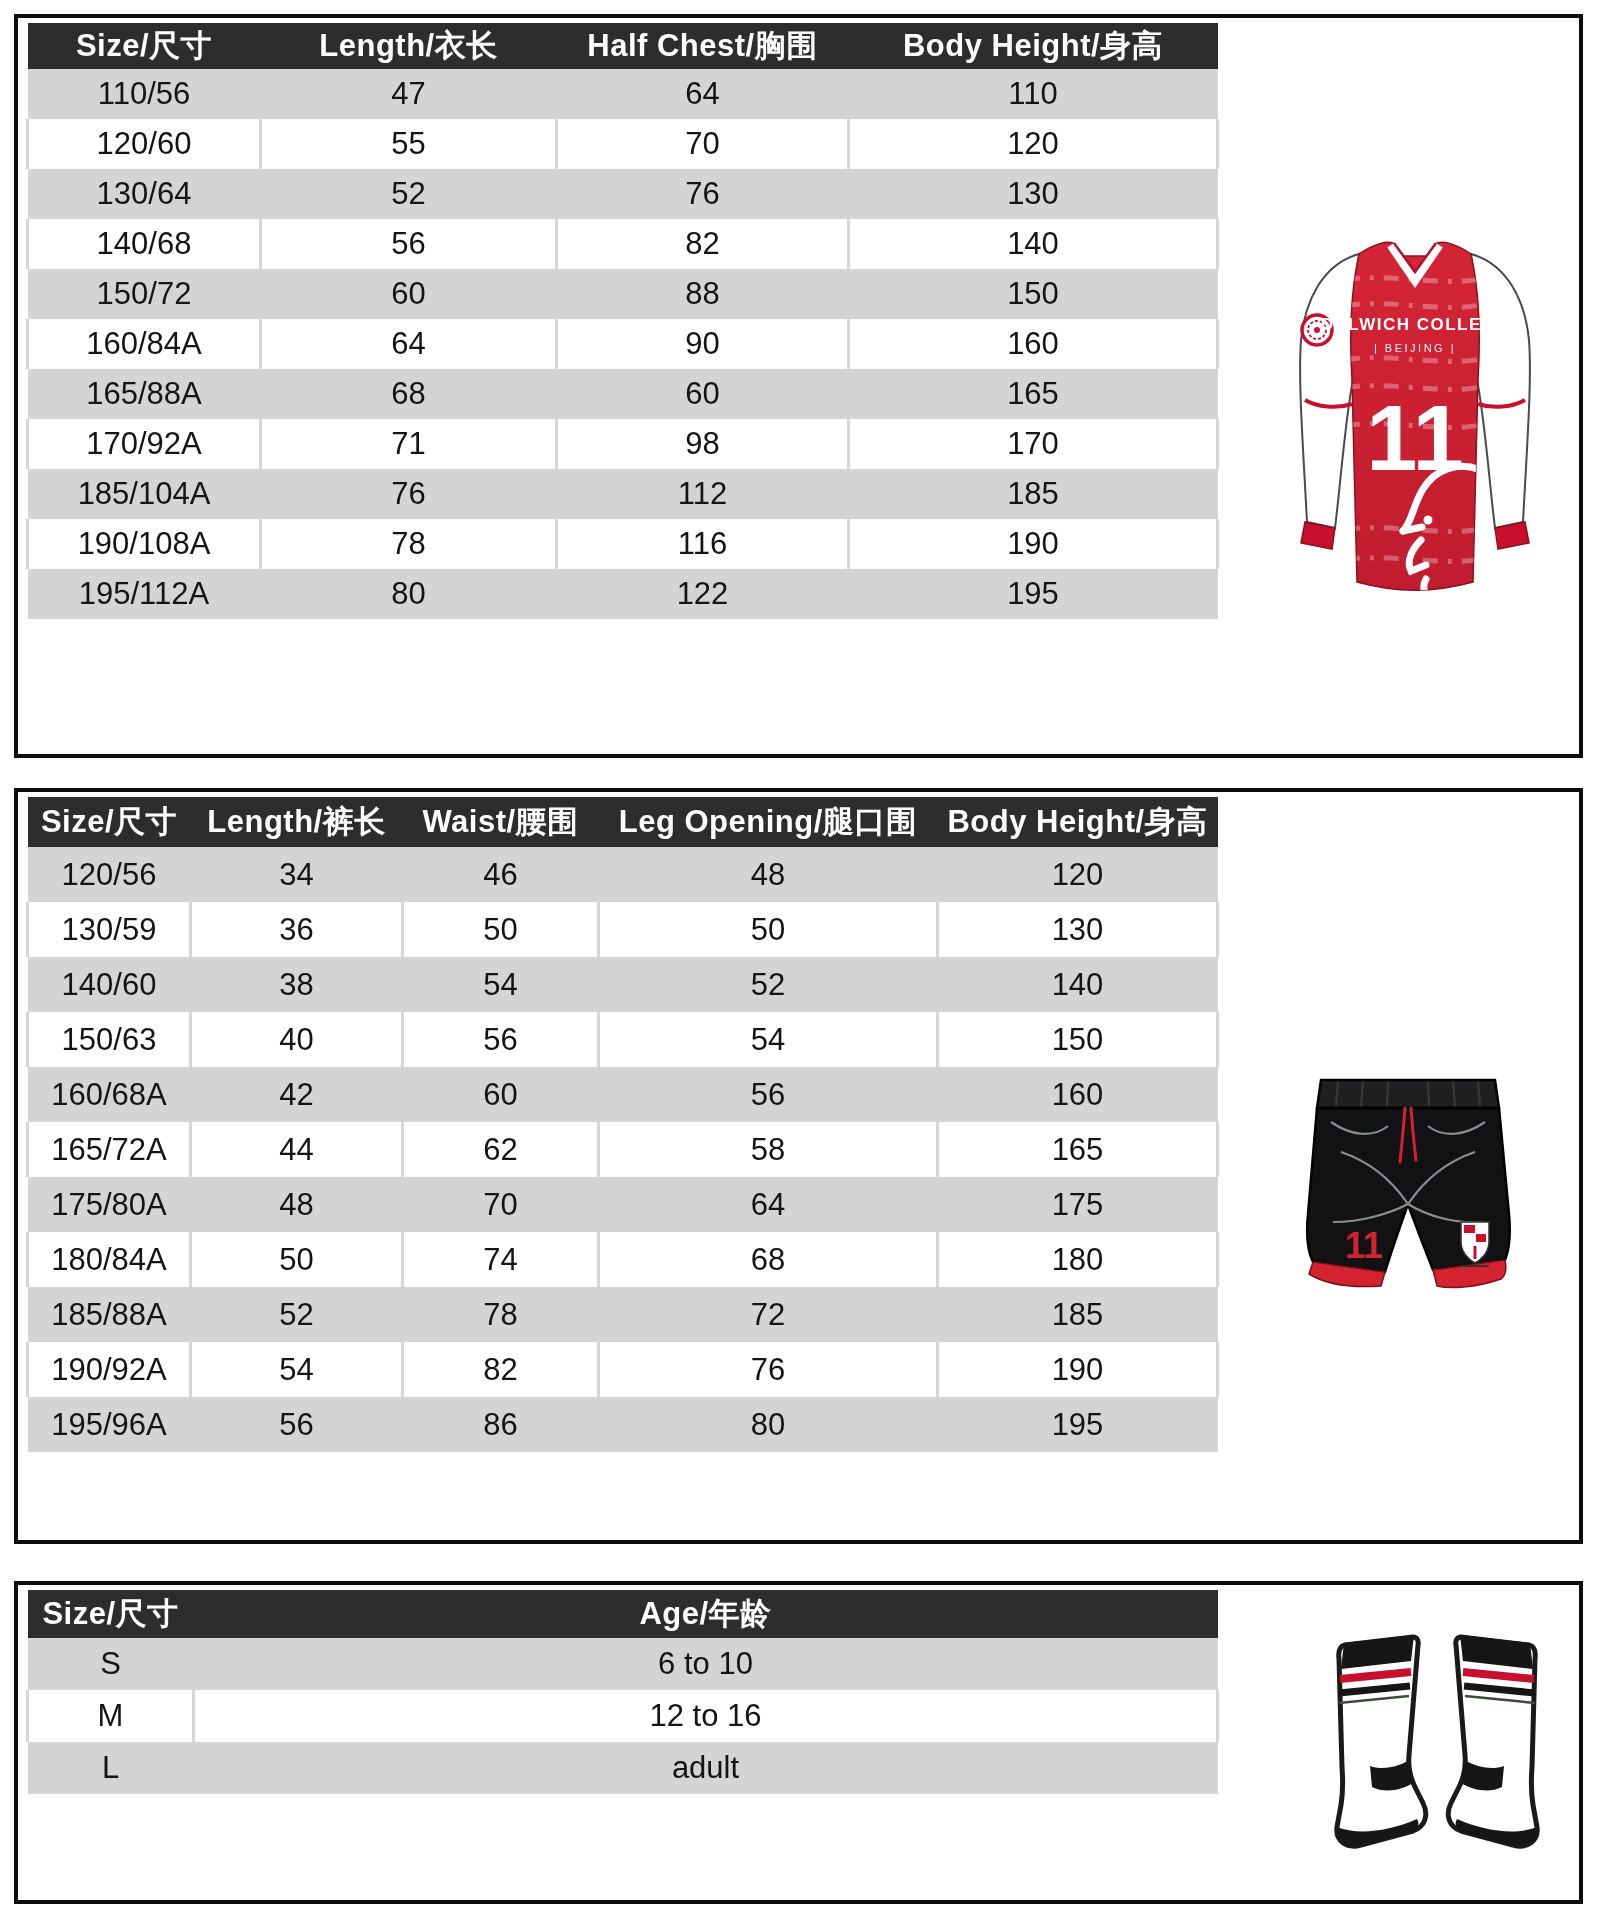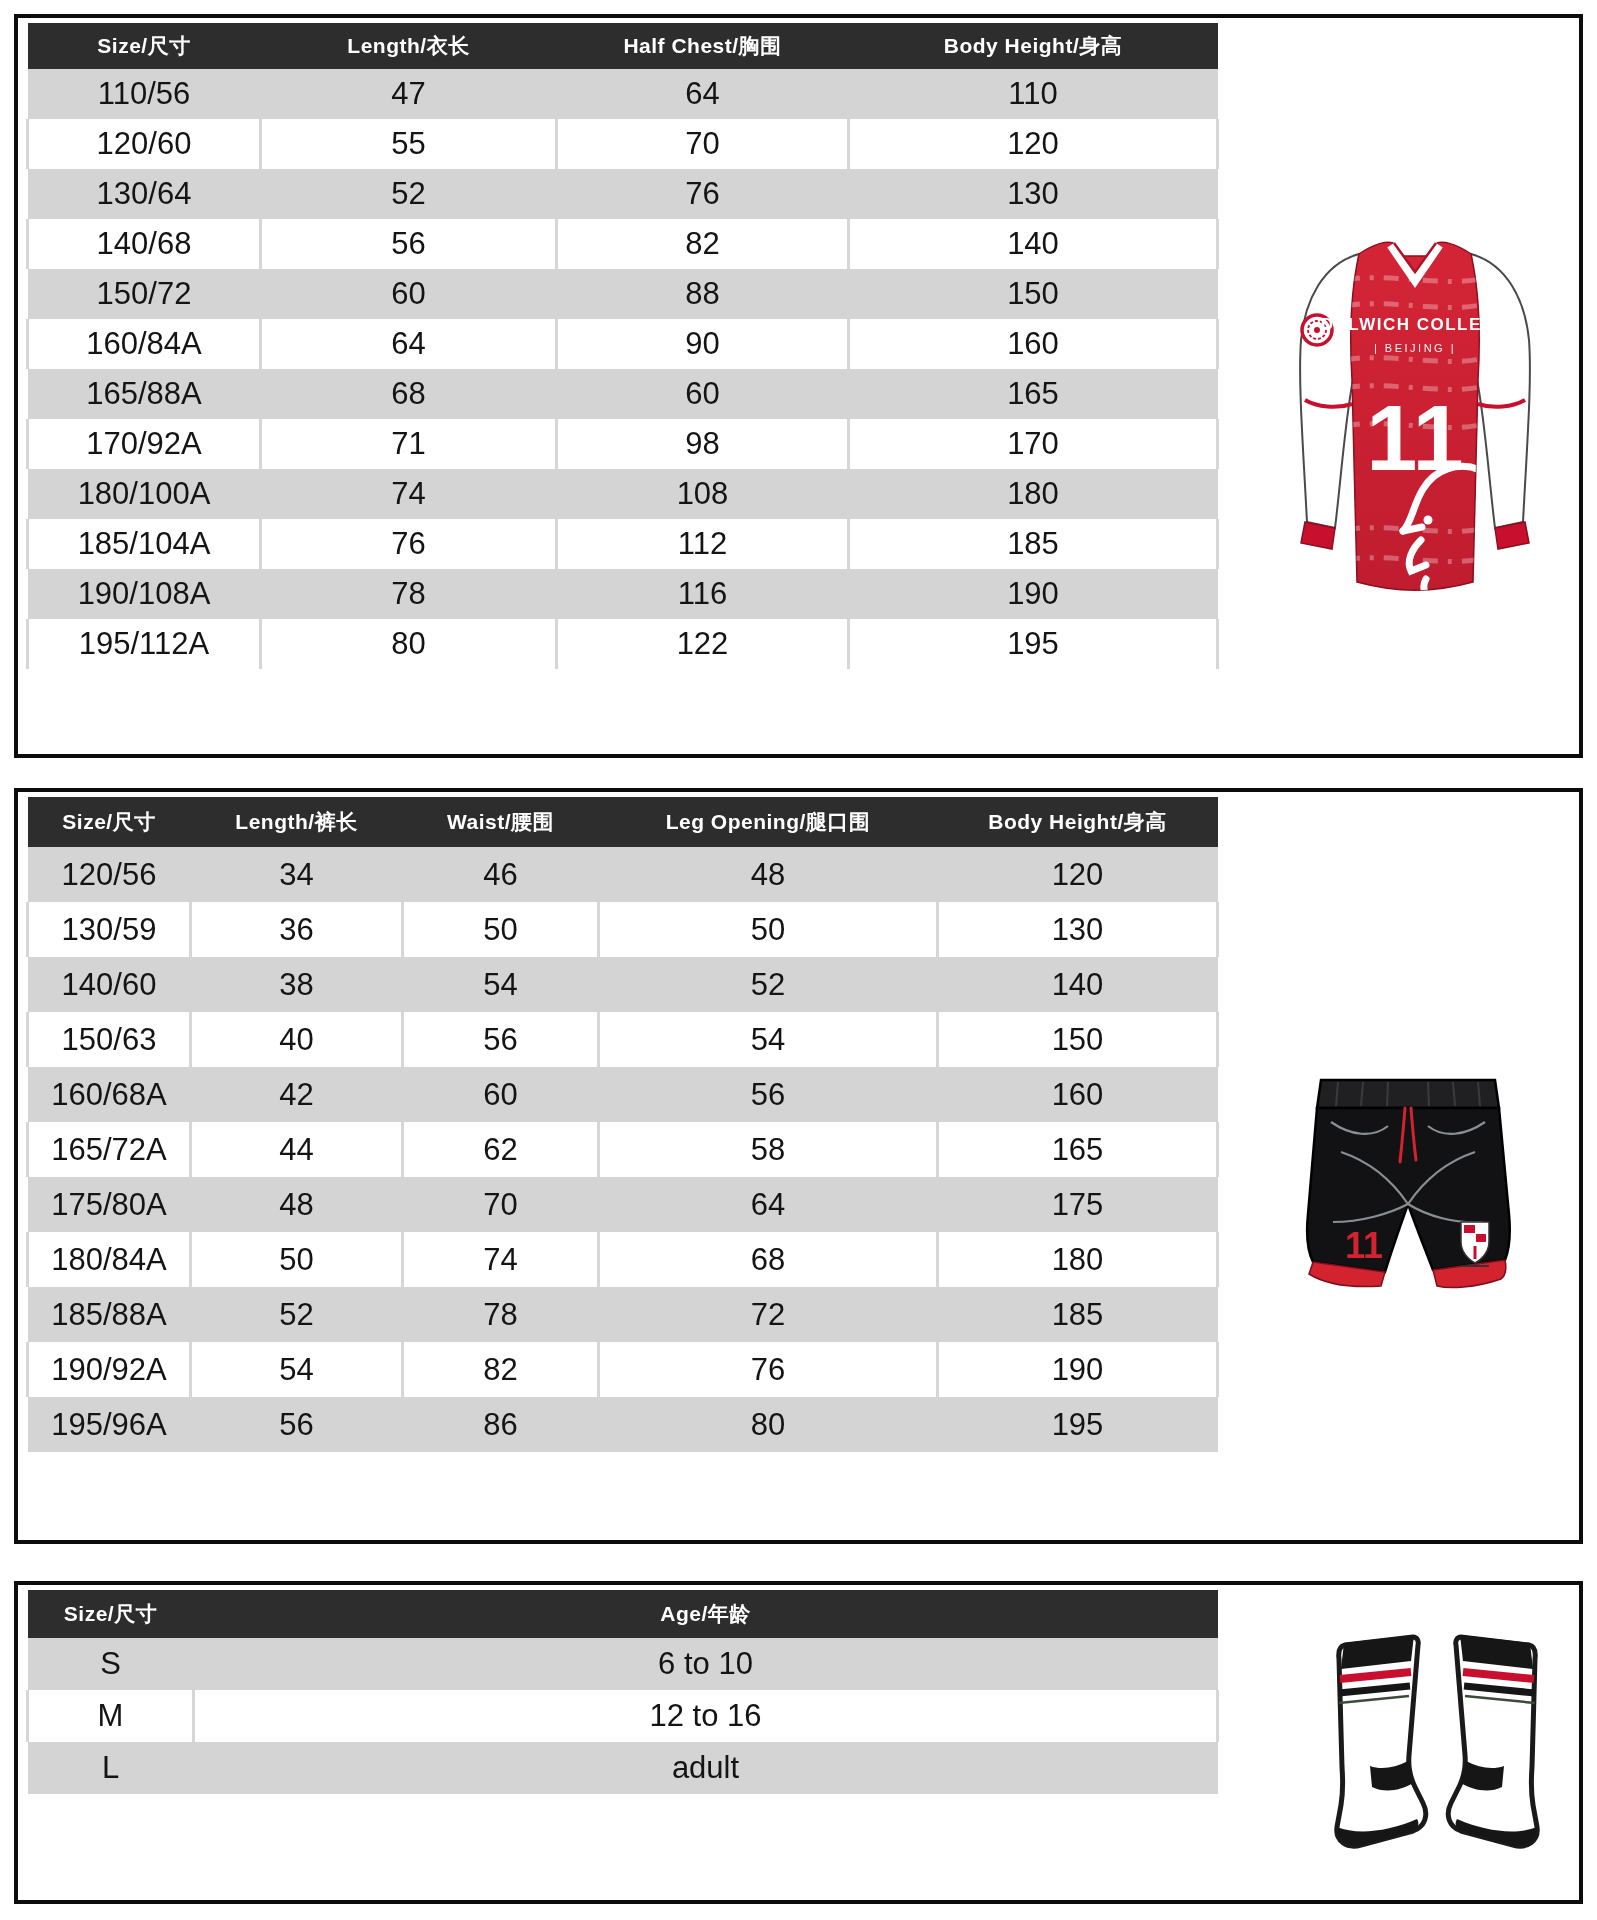--- a/index.html
+++ b/index.html
@@ -13,21 +13,21 @@
   }
   #panel-shirt{top:14px;height:744px}
   #panel-shorts{top:788px;height:756px}
   #panel-socks{top:1581px;height:323px}
 
   table.size-table{
     position:absolute;left:8px;top:5px;width:1190px;
     border-collapse:collapse;table-layout:fixed;
   }
   table.size-table th{
-    background:#2d2d2d;color:#ffffff;font-weight:bold;font-size:21px;
+    background:#2d2d2d;color:#ffffff;font-weight:bold;font-size:31px;
     padding:0;height:46px;letter-spacing:.5px;
   }
   table.size-table td{
     font-size:31px;color:#141414;text-align:center;padding:0;
     background:#d4d4d4;height:50px;
   }
   table.size-table tbody tr:nth-child(even) td{
     background:#ffffff;
     border-left:3px solid #d6d6d6;border-right:3px solid #d6d6d6;
   }
@@ -104,26 +104,20 @@
             <td>165/88A</td>
             <td>68</td>
             <td>60</td>
             <td>165</td>
           </tr>
           <tr>
             <td>170/92A</td>
             <td>71</td>
             <td>98</td>
             <td>170</td>
-          </tr>
-          <tr>
-            <td>180/100A</td>
-            <td>74</td>
-            <td>108</td>
-            <td>180</td>
           </tr>
           <tr>
             <td>185/104A</td>
             <td>76</td>
             <td>112</td>
             <td>185</td>
           </tr>
           <tr>
             <td>190/108A</td>
             <td>78</td>

